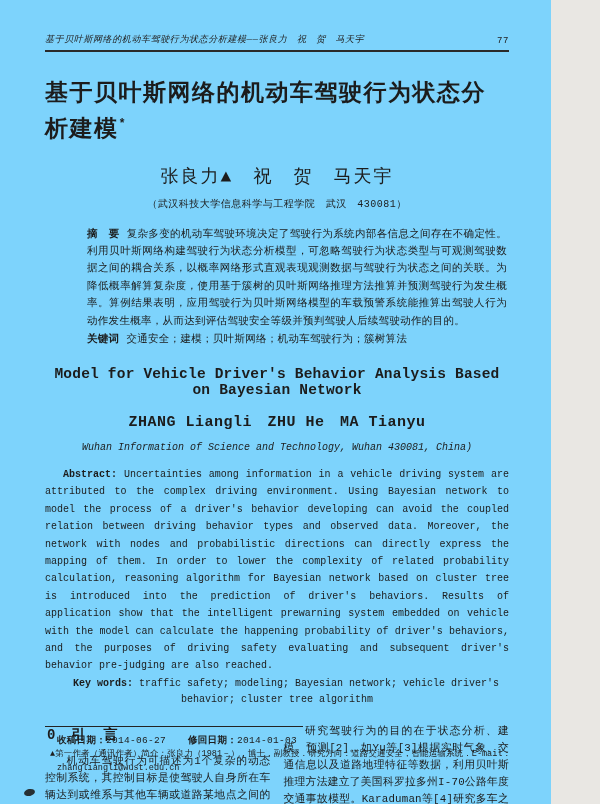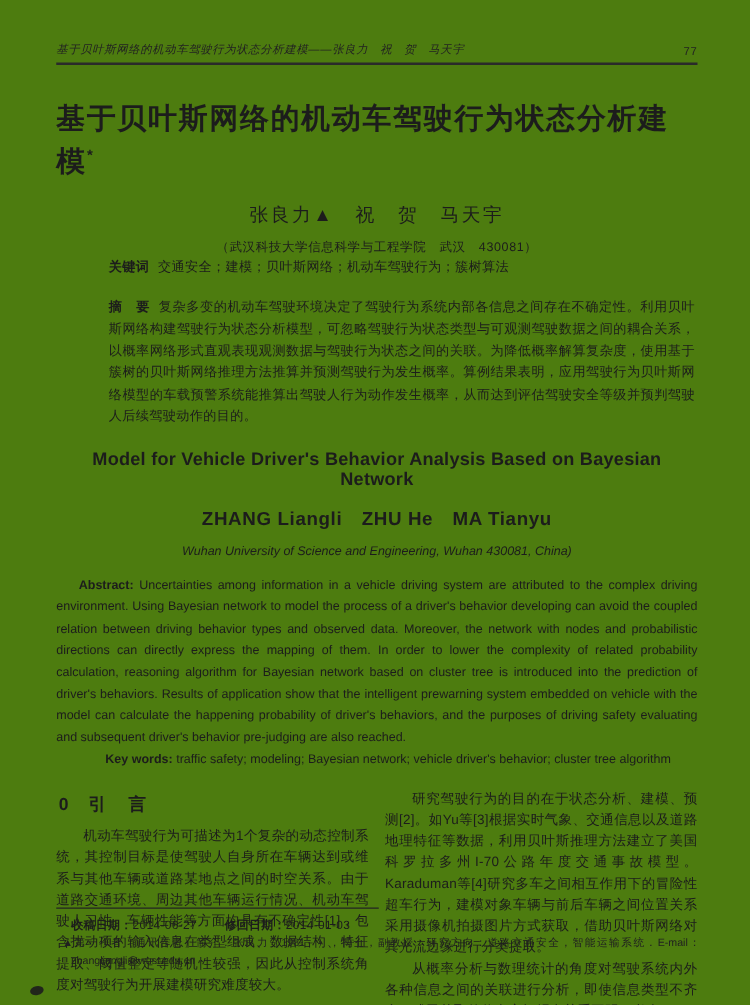--- a/index.html
+++ b/index.html
@@ -2,25 +2,25 @@
 <html><head>
 <meta charset="utf-8">
 <style>
   html, body {
     margin: 0;
     padding: 0;
     background: #e9e7e3;
   }
   .page {
     position: relative;
-    width: 600px;
+    width: 551px;
     height: 804px;
-    background: #4d7c0f;
+    background: #7dd3fc;
     color: #1c1c1c;
-    font-family: Liberation Sans, sans-serif;
+    font-family: Liberation Mono, monospace;
     overflow: hidden;
   }
   .content {
     padding: 33px 42px 0 45px;
   }
   
   .running-head {
     display: flex;
     justify-content: space-between;
     align-items: flex-end;
@@ -39,21 +39,21 @@
     text-align: left;
     font-size: 23px;
     font-weight: bold;
     letter-spacing: 1.5px;
     line-height: 30px;
   }
   .cn-title .star { font-size: 12px; vertical-align: super; font-weight: bold; }
   .cn-authors {
     margin-top: 19px;
     text-align: center;
-    font-size: 15px;
+    font-size: 18px;
     letter-spacing: 2px;
   }
   .cn-affil {
     margin-top: 9px;
     text-align: center;
     font-size: 10px;
     letter-spacing: 0.5px;
   }
   
   .cn-block {
@@ -181,29 +181,29 @@
       <span class="rt">基于贝叶斯网络的机动车驾驶行为状态分析建模——张良力　祝　贺　马天宇</span>
       <span>77</span>
     </div>
     <div class="head-rule"></div>
 
     <h1 class="cn-title"><span>基于贝叶斯网络的机动车驾驶行为状态分析建模</span><span class="star">*</span></h1>
 
     <div class="cn-authors">张良力▲　祝　贺　马天宇</div>
     <div class="cn-affil">（武汉科技大学信息科学与工程学院　武汉　430081）</div>
 
+    <p class="cn-block"><span class="lbl">摘　要</span><span>复杂多变的机动车驾驶环境决定了驾驶行为系统内部各信息之间存在不确定性。利用贝叶斯网络构建驾驶行为状态分析模型，可忽略驾驶行为状态类型与可观测驾驶数据之间的耦合关系，以概率网络形式直观表现观测数据与驾驶行为状态之间的关联。为降低概率解算复杂度，使用基于簇树的贝叶斯网络推理方法推算并预测驾驶行为发生概率。算例结果表明，应用驾驶行为贝叶斯网络模型的车载预警系统能推算出驾驶人行为动作发生概率，从而达到评估驾驶安全等级并预判驾驶人后续驾驶动作的目的。</span></p>
+
     <p class="cn-block cn-keywords"><span class="lbl">关键词</span><span>交通安全；建模；贝叶斯网络；机动车驾驶行为；簇树算法</span></p>
-
-    <p class="cn-block"><span class="lbl">摘　要</span><span>复杂多变的机动车驾驶环境决定了驾驶行为系统内部各信息之间存在不确定性。利用贝叶斯网络构建驾驶行为状态分析模型，可忽略驾驶行为状态类型与可观测驾驶数据之间的耦合关系，以概率网络形式直观表现观测数据与驾驶行为状态之间的关联。为降低概率解算复杂度，使用基于簇树的贝叶斯网络推理方法推算并预测驾驶行为发生概率。算例结果表明，应用驾驶行为贝叶斯网络模型的车载预警系统能推算出驾驶人行为动作发生概率，从而达到评估驾驶安全等级并预判驾驶人后续驾驶动作的目的。</span></p>
 
 
     <h2 class="en-title">Model for Vehicle Driver's Behavior Analysis Based on Bayesian Network</h2>
     <div class="en-authors">ZHANG Liangli　ZHU He　MA Tianyu</div>
     <div class="en-affil">
-      <div>Wuhan University of Science and Engineering, Wuhan 430081, China)</div>
+      <div>Wuhan Information of Science and Technology, Wuhan 430081, China)</div>
     </div>
 
     <p class="en-abstract"><span class="lbl">Abstract:</span> <span>Uncertainties among information in a vehicle driving system are attributed to the complex driving environment. Using Bayesian network to model the process of a driver's behavior developing can avoid the coupled relation between driving behavior types and observed data. Moreover, the network with nodes and probabilistic directions can directly express the mapping of them. In order to lower the complexity of related probability calculation, reasoning algorithm for Bayesian network based on cluster tree is introduced into the prediction of driver's behaviors. Results of application show that the intelligent prewarning system embedded on vehicle with the model can calculate the happening probability of driver's behaviors, and the purposes of driving safety evaluating and subsequent driver's behavior pre-judging are also reached.</span></p>
 
     <p class="en-keywords"><span class="lbl">Key words:</span> <span>traffic safety; modeling; Bayesian network; vehicle driver's behavior; cluster tree algorithm</span></p>
 
     <div class="columns">
       <div class="col">
         <h3 class="sec-heading"><span class="sec-num">0</span><span>引　言</span></h3>
         <p>机动车驾驶行为可描述为1个复杂的动态控制系统，其控制目标是使驾驶人自身所在车辆达到或维系与其他车辆或道路某地点之间的时空关系。由于道路交通环境、周边其他车辆运行情况、机动车驾驶人习性、车辆性能等方面均具有不确定性[1]，包含扰动项的输入信息在类型组成、数据结构、特征提取、阈值整定等随机性较强，因此从控制系统角度对驾驶行为开展建模研究难度较大。</p>

